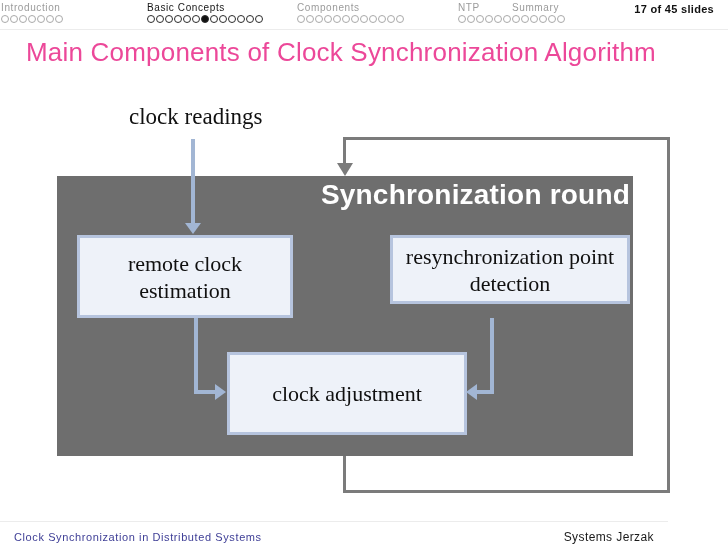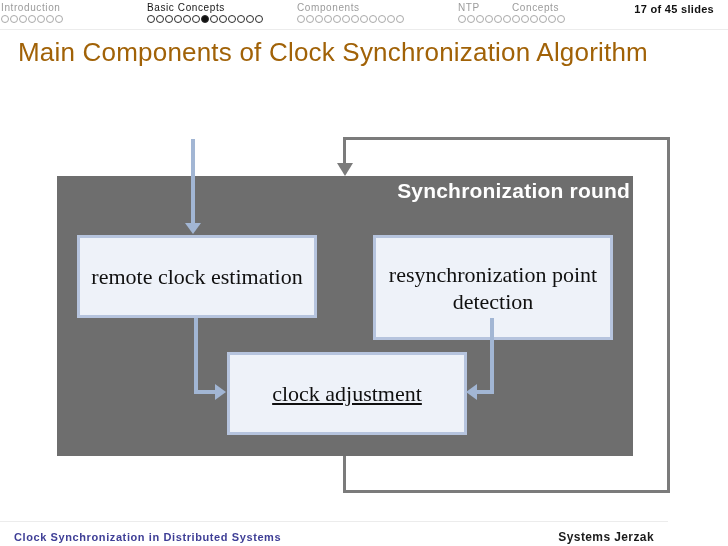--- a/index.html
+++ b/index.html
@@ -35,22 +35,22 @@
   }
   .nav-sec.active .dot{border-color:#2b2b2b;}
   .dot.filled{background:#111111;border-color:#111111;}
   #slide-counter{
     position:absolute;right:14px;top:3px;
     font-size:11px;font-weight:700;color:#111111;letter-spacing:0.3px;margin-left:16px;
   }
 
   
   #page-title{
-    position:absolute;left:18px;top:37px;width:700px;
-    font-size:26px;font-weight:400;color:#a16207;
+    position:absolute;left:26px;top:37px;width:700px;
+    font-size:26px;font-weight:400;color:#ec4899;
     letter-spacing:0.2px;white-space:nowrap;
   }
 
   
   .serif{font-family:"Liberation Serif", serif;color:#101010;}
   #clock-readings-label{
     position:absolute;left:129px;top:104px;
     font-size:23px;
   }
 
@@ -67,35 +67,35 @@
     border-top:13px solid #7b7b7b;
   }
 
   
   #sync-box{
     position:absolute;left:57px;top:176px;width:576px;height:280px;
     background:#6e6e6e;
   }
   #sync-title{
     position:absolute;right:3px;top:3px;
-    font-size:21px;font-weight:700;color:#ffffff;letter-spacing:0.2px;
+    font-size:28px;font-weight:700;color:#ffffff;letter-spacing:0.2px;
     white-space:nowrap;
   }
 
   
   .node{
     position:absolute;box-sizing:border-box;
     background:#eef2f9;border:3px solid #b6c4de;
     display:flex;align-items:center;justify-content:center;
     text-align:center;font-size:22px;line-height:27px;
     padding:0 8px;
   }
-  #box-remote{left:77px;top:235px;width:240px;height:83px;}
-  #box-resync{left:373px;top:235px;width:240px;height:105px;}
-  #box-adjust{left:227px;top:352px;width:240px;height:83px;text-decoration:underline;}
+  #box-remote{left:77px;top:235px;width:216px;height:83px;}
+  #box-resync{left:390px;top:235px;width:240px;height:69px;}
+  #box-adjust{left:227px;top:352px;width:240px;height:83px;}
 
   
   .barrow{position:absolute;background:#a2b6d4;}
   #cr-line{left:191px;top:139px;width:4px;height:85px;}
   #cr-head{
     position:absolute;left:185px;top:223px;width:0;height:0;
     border-left:8px solid transparent;border-right:8px solid transparent;
     border-top:11px solid #a2b6d4;
   }
   #b1-v{left:194px;top:318px;width:4px;height:76px;}
@@ -110,21 +110,20 @@
   #b2-head{
     position:absolute;left:466px;top:384px;width:0;height:0;
     border-top:8px solid transparent;border-bottom:8px solid transparent;
     border-right:11px solid #a2b6d4;
   }
 
   
   #footer{
     position:absolute;left:0;top:521px;width:668px;height:25px;
     border-top:1px solid #ececec;
-    font-weight:bold;
   }
   #footer-left{
     position:absolute;left:14px;top:9px;
     font-size:11px;letter-spacing:0.6px;color:#3e3e96;white-space:nowrap;
   }
   #footer-right{
     position:absolute;right:14px;top:8px;
     font-size:12px;letter-spacing:0.4px;color:#1a1a1a;white-space:nowrap;
   }
 </style>
@@ -187,36 +186,37 @@
           <div class="nav-dots">
             <span class="dot"></span>
             <span class="dot"></span>
             <span class="dot"></span>
             <span class="dot"></span>
             <span class="dot"></span>
             <span class="dot"></span>
           </div>
         </div>
         <div class="nav-sec">
-          <div class="nav-label">Concepts</div>
+          <div class="nav-label">Summary</div>
           <div class="nav-dots">
             <span class="dot"></span>
             <span class="dot"></span>
             <span class="dot"></span>
             <span class="dot"></span>
             <span class="dot"></span>
             <span class="dot"></span>
           </div>
         </div>
       </div>
     <div id="slide-counter">17 of 45 slides</div>
   </div>
 
   <div id="page-title">Main Components of Clock Synchronization Algorithm</div>
 
+  <div id="clock-readings-label" class="serif">clock readings</div>
 
   <div class="loop" id="loop-top-h"></div>
   <div class="loop" id="loop-right-v"></div>
   <div class="loop" id="loop-bottom-h"></div>
   <div class="loop" id="loop-out-v"></div>
   <div class="loop" id="loop-in-v"></div>
   <div id="loop-arrowhead"></div>
 
   <div id="sync-box">
     <div id="sync-title">Synchronization round</div>

